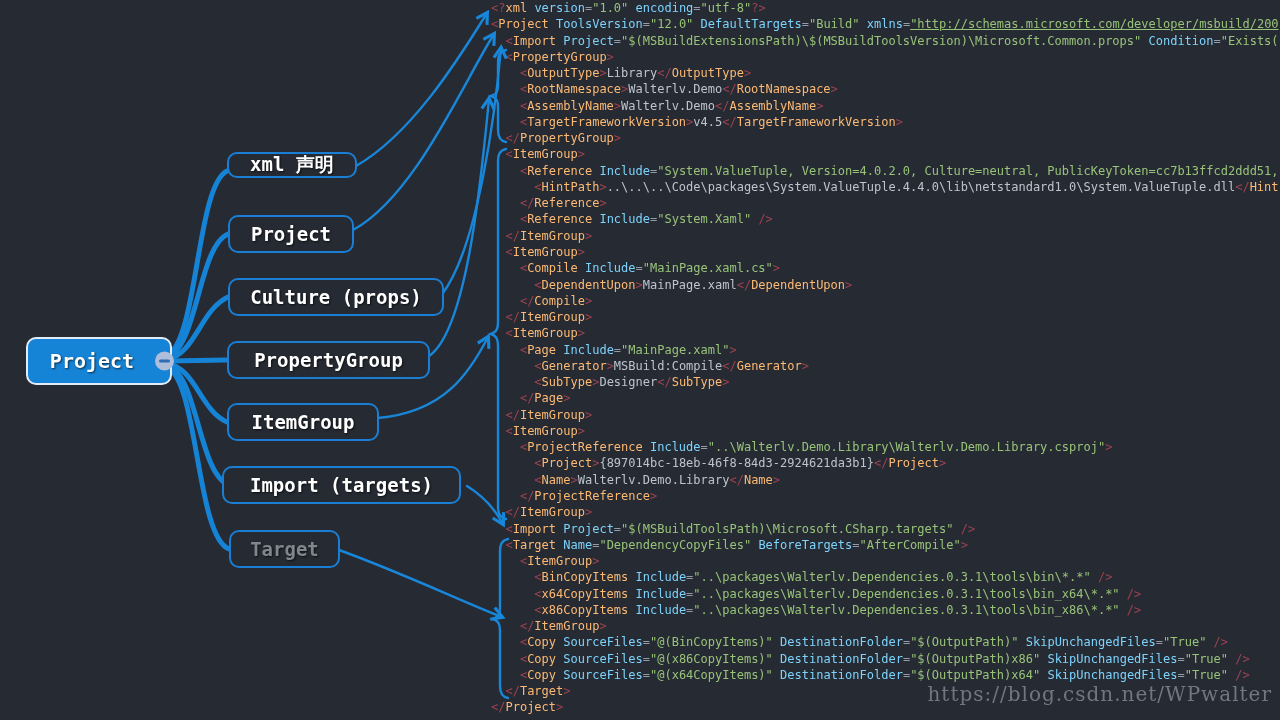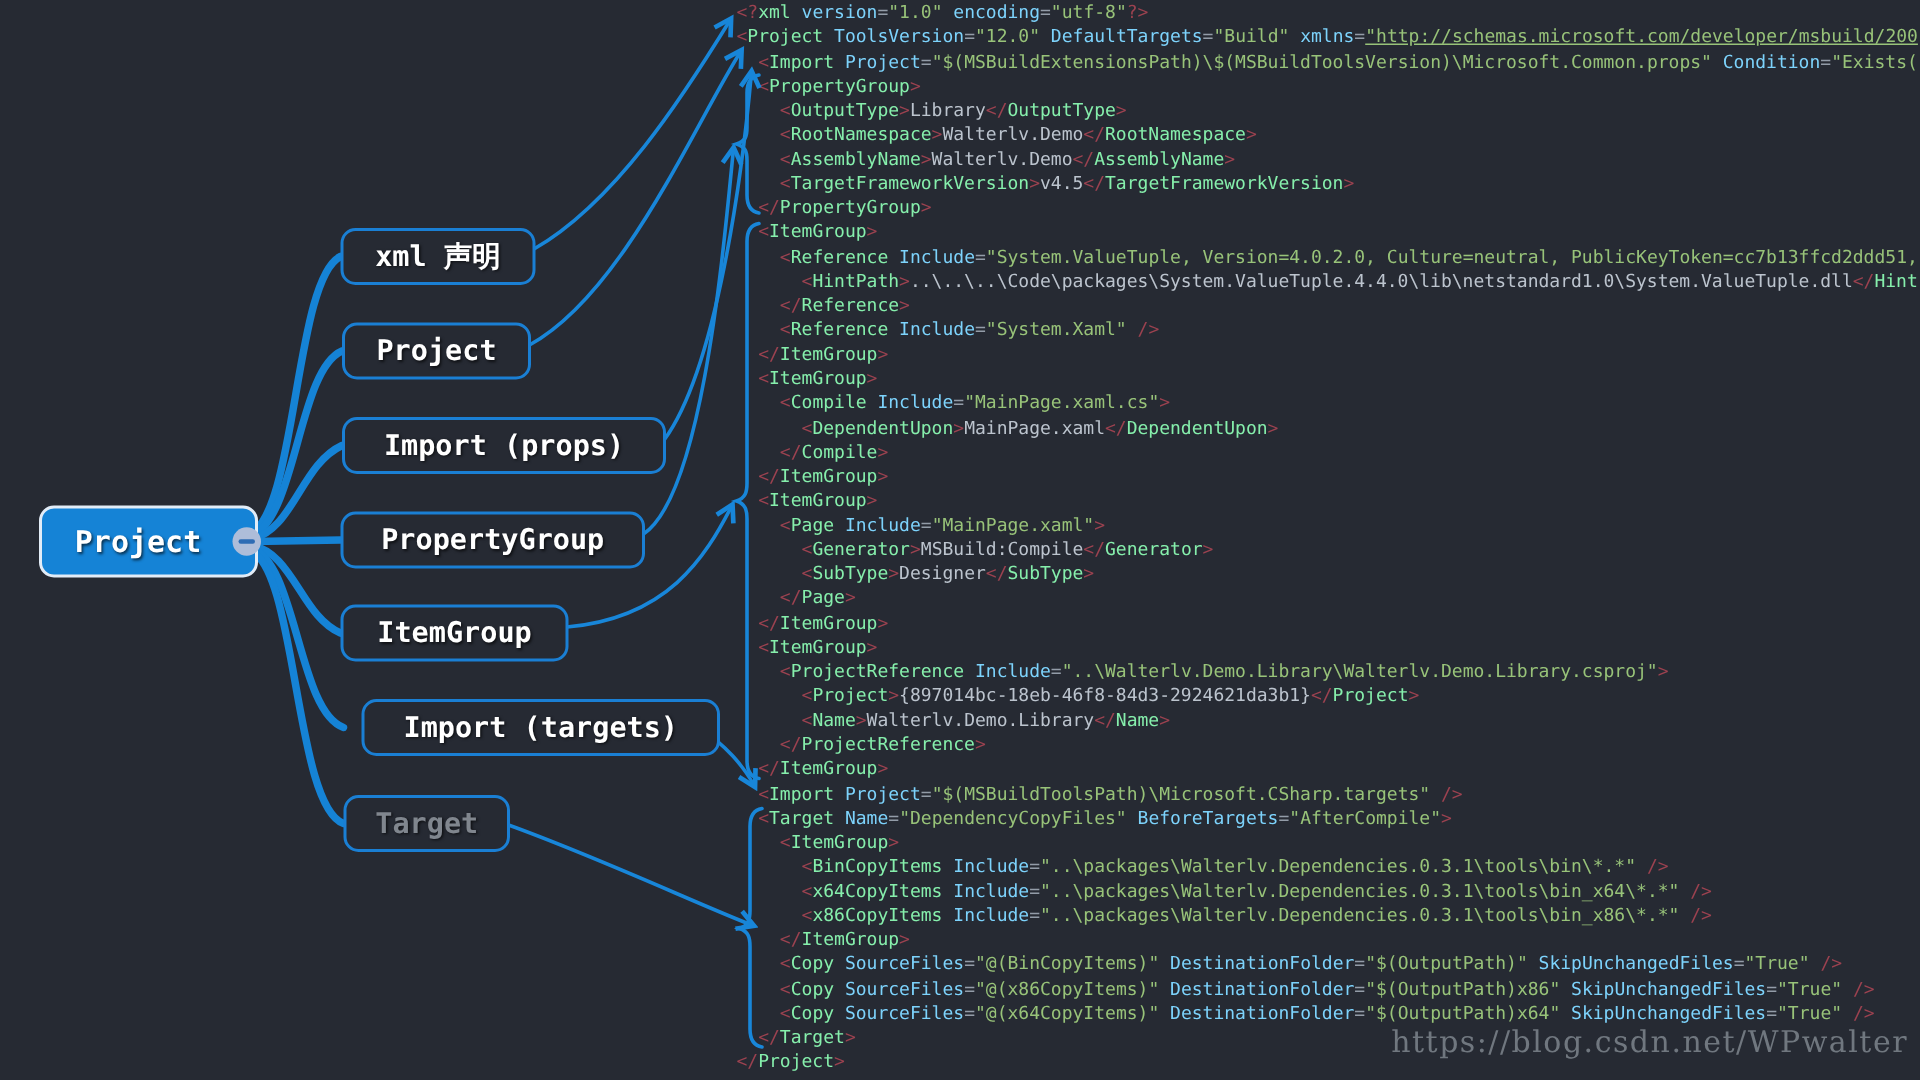--- a/index.html
+++ b/index.html
@@ -9,21 +9,21 @@
     font-family:"DejaVu Sans Mono", monospace;
   }
   
   #code{
     position:absolute;left:491px;top:0;width:789px;height:720px;
     overflow:hidden;white-space:pre;z-index:0;
     font:12px/16.28px "DejaVu Sans Mono", monospace;
   }
   .cl{height:16.28px;}
   .b{color:#9c4250;}
-  .t{color:#86efac;}
+  .t{color:#fdba74;}
   .a{color:#7dd3fc;}
   .eq{color:#939ca8;}
   .v{color:#98c379;}
   .u{text-decoration:underline;}
   .x{color:#bcc4ce;}
   
   #wires{position:absolute;left:0;top:0;z-index:1;}
   
   .node{
     position:absolute;box-sizing:border-box;z-index:2;
@@ -31,26 +31,26 @@
     color:#ffffff;font:bold 19px "DejaVu Sans Mono", monospace;
     display:flex;align-items:center;justify-content:center;
     text-shadow:1px 1px 2px rgba(0,0,0,.65);
   }
   .root-node{
     background:#1583d6;border-color:#e2ecf7;font-size:20px;
     padding-right:14px;
   }
   .dim{color:#80868e;}
   .n-root{left:26px;top:337px;width:146px;height:48px;}
-  .n0{left:227px;top:152px;width:130px;height:38px;}
+  .n0{left:227px;top:152px;width:130px;height:26px;}
   .n1{left:228px;top:215px;width:126px;height:38px;}
   .n2{left:228px;top:278px;width:216px;height:38px;}
   .n3{left:227px;top:341px;width:203px;height:38px;}
   .n4{left:227px;top:403px;width:152px;height:38px;}
-  .n5{left:241px;top:466px;width:239px;height:38px;}
+  .n5{left:222px;top:466px;width:239px;height:38px;}
   .n6{left:229px;top:530px;width:111px;height:38px;}
   .collapse{
     position:absolute;right:-4px;top:50%;transform:translateY(-50%);
     width:19px;height:19px;border-radius:50%;background:#aebdd9;
   }
   .collapse::after{
     content:"";position:absolute;left:4px;right:4px;top:8px;height:3px;
     background:#2e6cb4;border-radius:2px;
   }
   
@@ -103,21 +103,21 @@
   <span class="collapse"></span>
 </div>
 
 <div class="node n0">
   <span>xml 声明</span>
 </div>
 <div class="node n1">
   <span>Project</span>
 </div>
 <div class="node n2">
-  <span>Import (props)</span>
+  <span>Culture (props)</span>
 </div>
 <div class="node n3">
   <span>PropertyGroup</span>
 </div>
 <div class="node n4">
   <span>ItemGroup</span>
 </div>
 <div class="node n5">
   <span>Import (targets)</span>
 </div>

